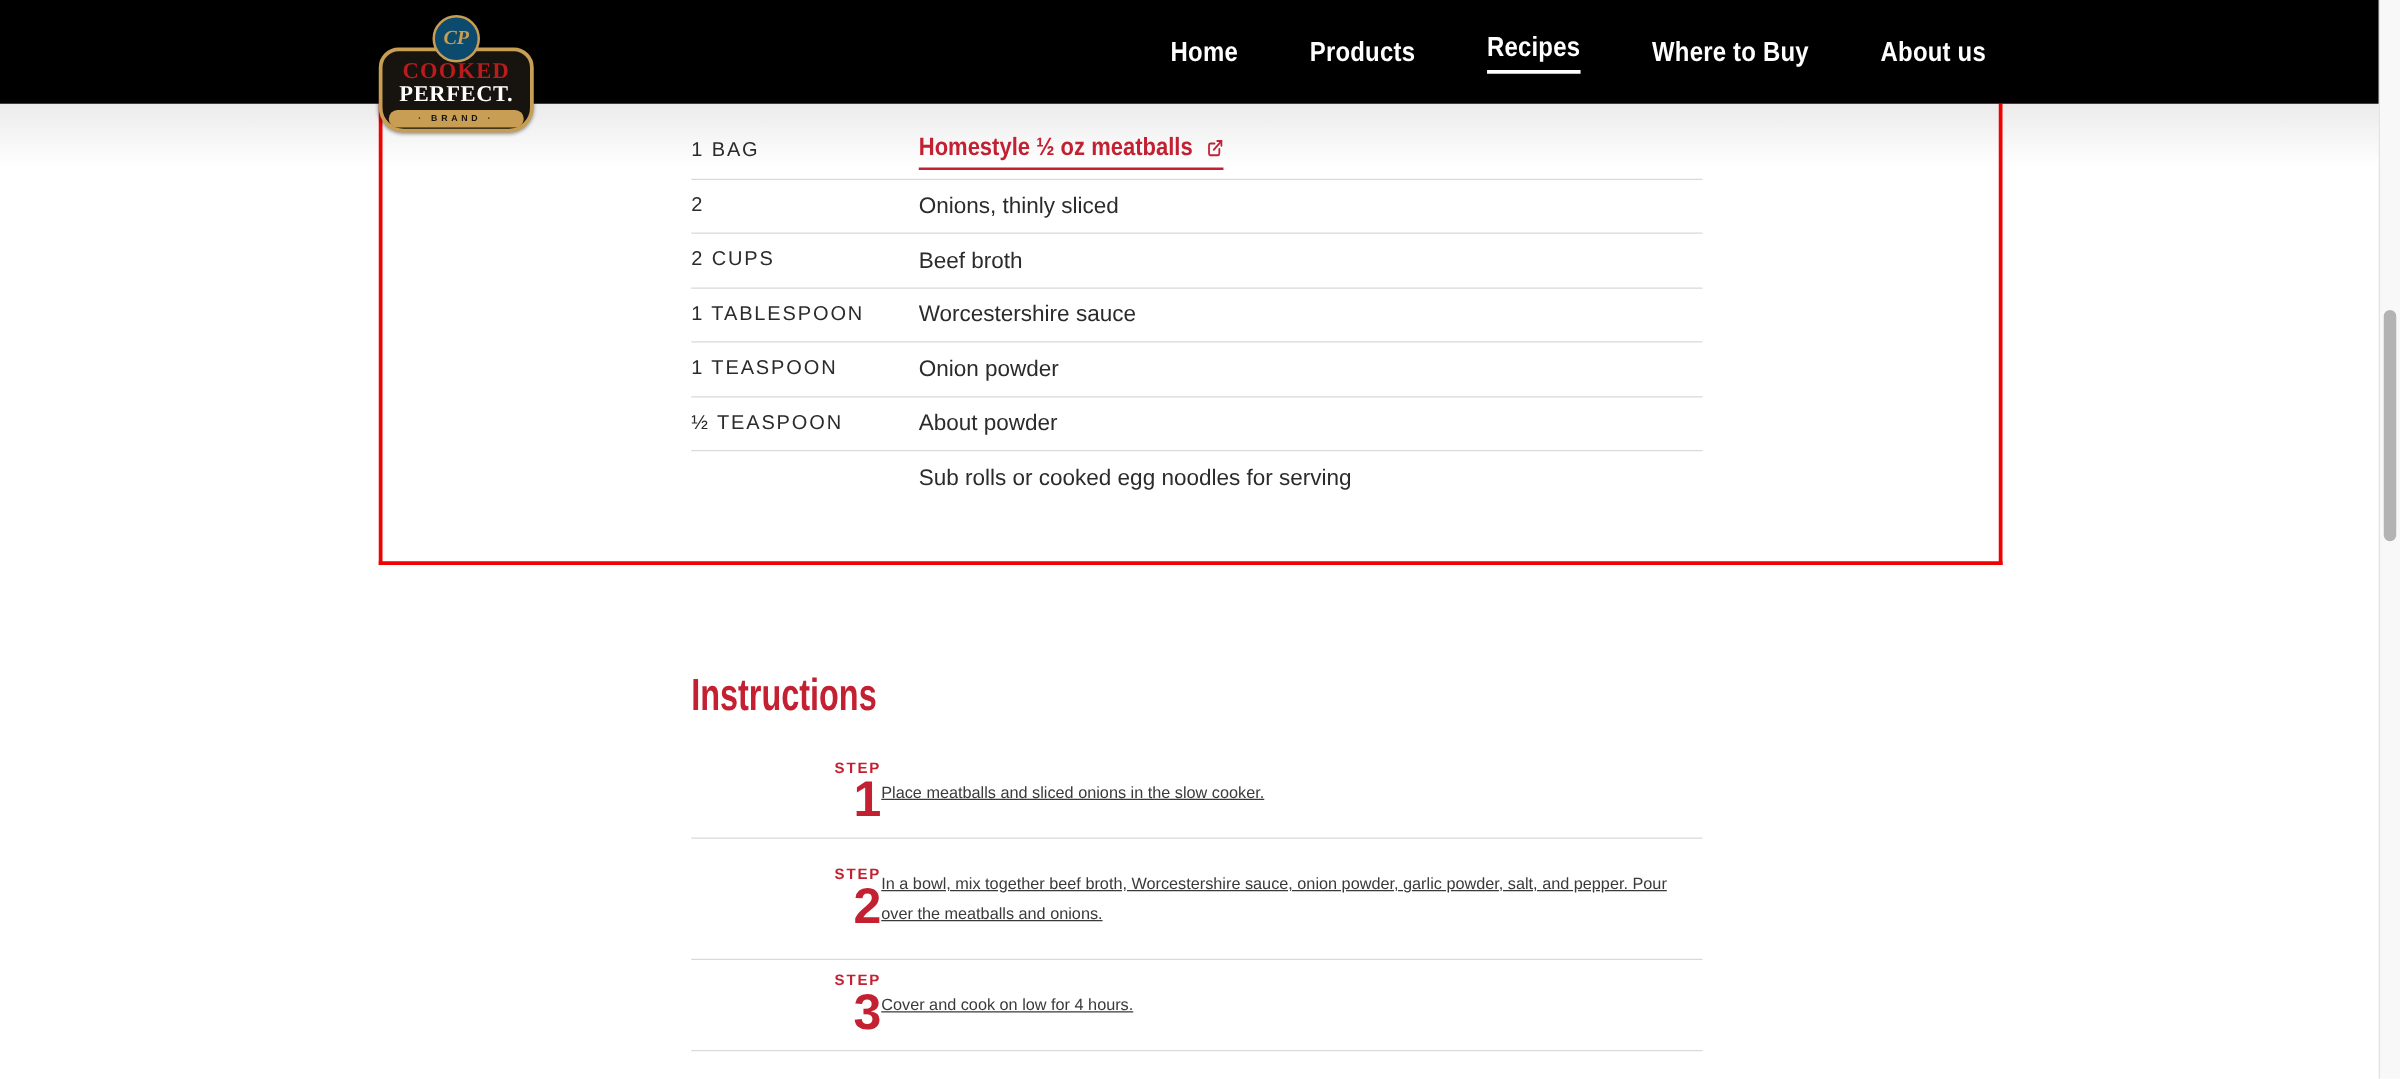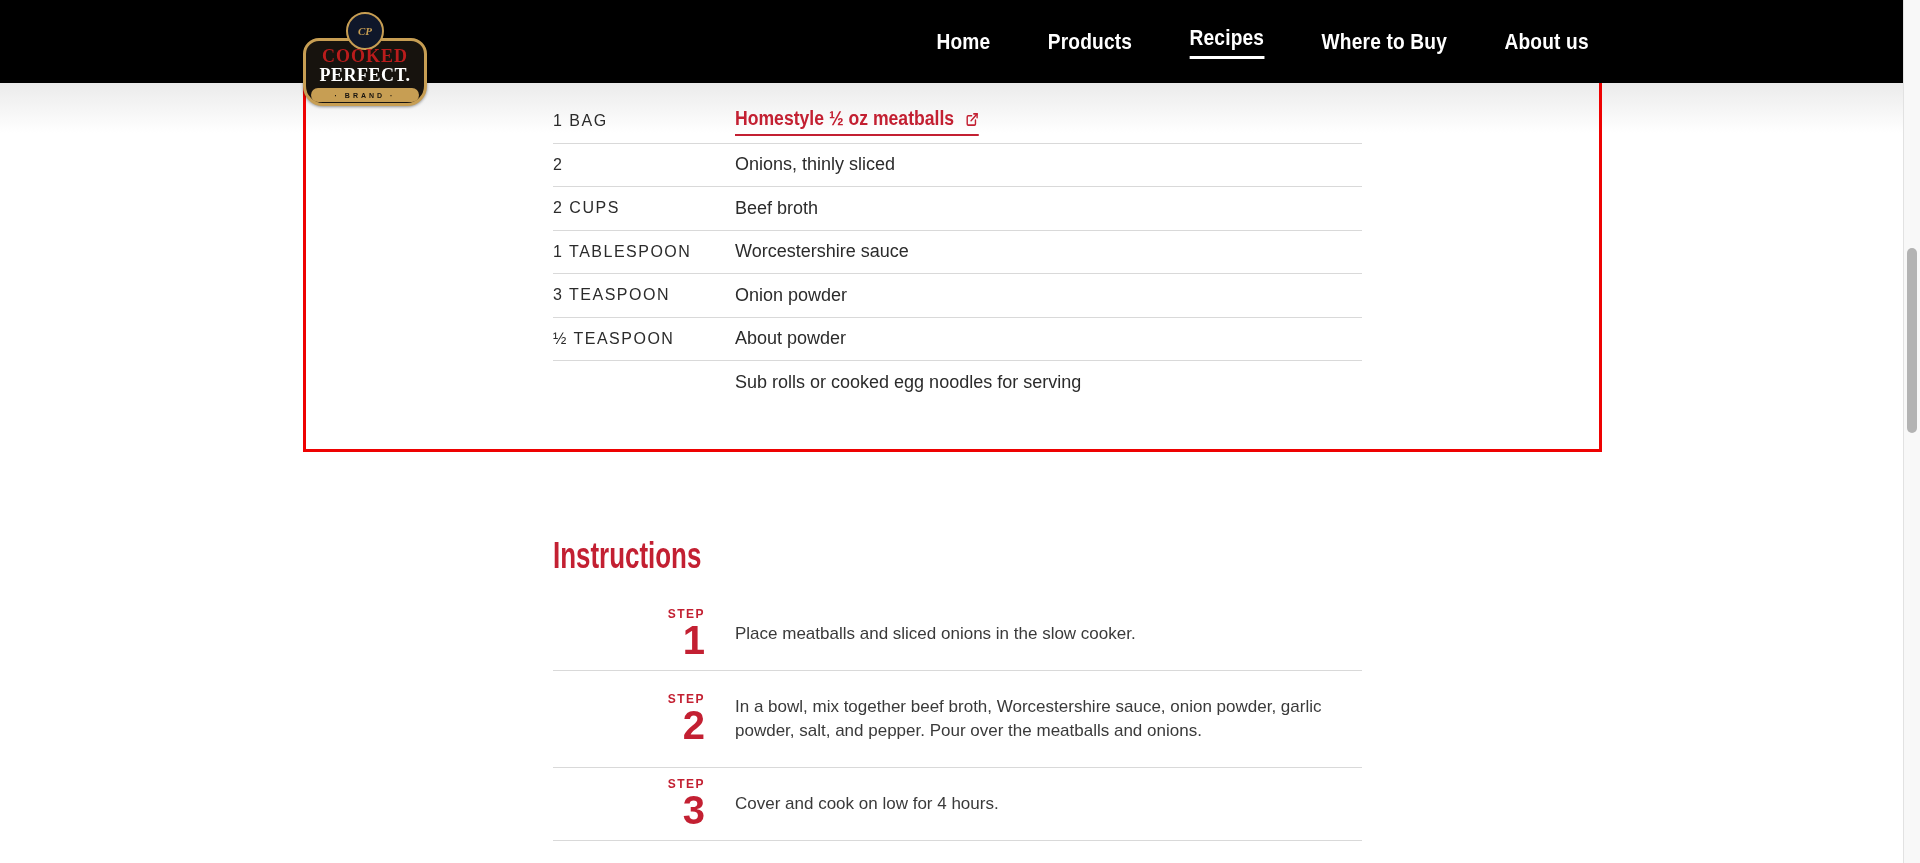--- a/index.html
+++ b/index.html
@@ -20,23 +20,23 @@
            margin-left:66px; letter-spacing:0.2px; }
   .nav a.active { border-bottom:3px solid #fff; padding-bottom:5px; }
 
   
   .logo { position:absolute; left:301px; top:12px; width:128px; height:95px; z-index:3; }
   .logo .shield { position:absolute; left:2px; top:26px; width:124px; height:68px;
                   background:#17130e; border:3px solid #c79e53;
                   border-radius:16px 16px 20px 20px;
                   box-shadow:0 1px 3px rgba(0,0,0,.4); }
   .logo .mono { position:absolute; left:45px; top:0; width:38px; height:38px;
-                background:#0f172a; border:2px solid #c79e53; border-radius:50%;
+                background:#0c4a6e; border:2px solid #c79e53; border-radius:50%;
                 color:#c79e53; font-family:"Liberation Serif",serif; font-style:italic;
-                font-weight:700; font-size:11px; display:flex; align-items:center;
+                font-weight:700; font-size:16px; display:flex; align-items:center;
                 justify-content:center; }
   .logo .l1 { position:absolute; left:0; top:34px; width:128px; text-align:center;
               color:#b91c1c; font-family:"Liberation Serif",serif; font-weight:700;
               font-size:18px; letter-spacing:1px; }
   .logo .l2 { position:absolute; left:0; top:53px; width:128px; text-align:center;
               color:#fff; font-family:"Liberation Serif",serif; font-weight:700;
               font-size:18px; letter-spacing:0.5px; }
   .logo .ribbon { position:absolute; left:10px; top:76px; width:108px; height:14px;
                   background:#c79e53; border-radius:7px; color:#17130e; font-size:7px;
                   font-weight:700; letter-spacing:3px; display:flex;
@@ -66,22 +66,22 @@
                 line-height:36px; transform:scaleX(0.72); transform-origin:0 50%;
                 letter-spacing:0; }
   .steps { margin-top:24px; }
   .step { display:flex; align-items:center; padding:10px 0;
           border-bottom:1px solid #d9d9d9; }
   .step.tall { padding:22px 0; }
   .step-left { width:152px; flex:none; text-align:right; }
   .step-word { color:#c32032; font-weight:700; font-size:12px; letter-spacing:1.5px;
                line-height:12px; }
   .step-num { color:#c32032; font-weight:700; font-size:40px; line-height:40px; }
-  .step-text { margin-left:30px; font-size:17px; line-height:24px; color:#3a3a3a;
-               max-width:630px; }
+  .step-text { font-size:13px; line-height:24px; color:#3a3a3a;
+               max-width:630px;text-decoration:underline; }
 
   
   .sb-track { position:absolute; right:0; top:0; width:17px; height:863px;
               background:#f8f8f8; border-left:1px solid #e2e2e2; z-index:5; }
   .sb-thumb { position:absolute; left:3px; top:248px; width:10px; height:185px;
               background:#b3b3b3; border-radius:5px; }
 </style>
 </head>
 <body>
 
@@ -136,21 +136,21 @@
       <div class="ing-amt">2 CUPS</div>
       <div class="ing-name">Beef broth</div>
     </div>
 
     <div class="ing-row">
       <div class="ing-amt">1 TABLESPOON</div>
       <div class="ing-name">Worcestershire sauce</div>
     </div>
 
     <div class="ing-row">
-      <div class="ing-amt">3 TEASPOON</div>
+      <div class="ing-amt">1 TEASPOON</div>
       <div class="ing-name">Onion powder</div>
     </div>
 
     <div class="ing-row">
       <div class="ing-amt">½ TEASPOON</div>
       <div class="ing-name">About powder</div>
     </div>
 
 
     <div class="ing-row last">

